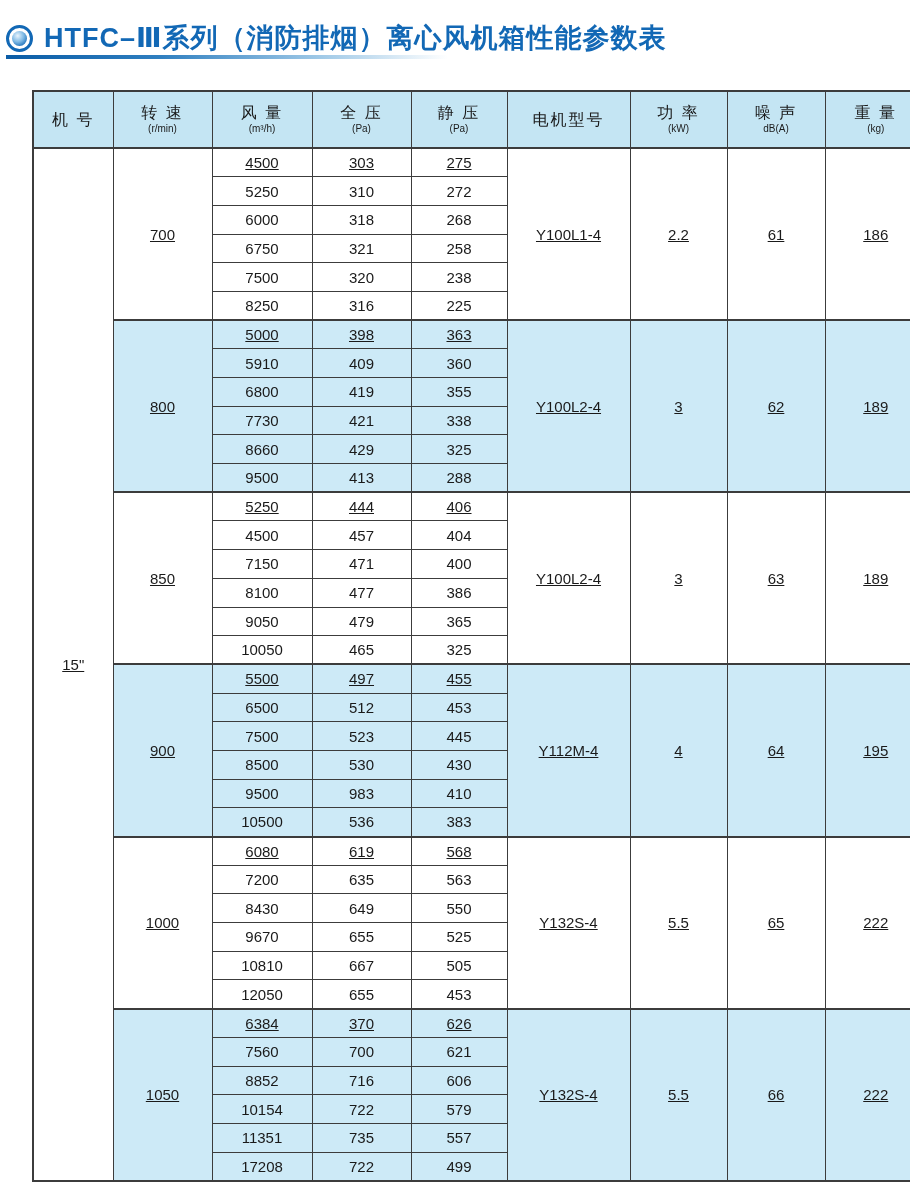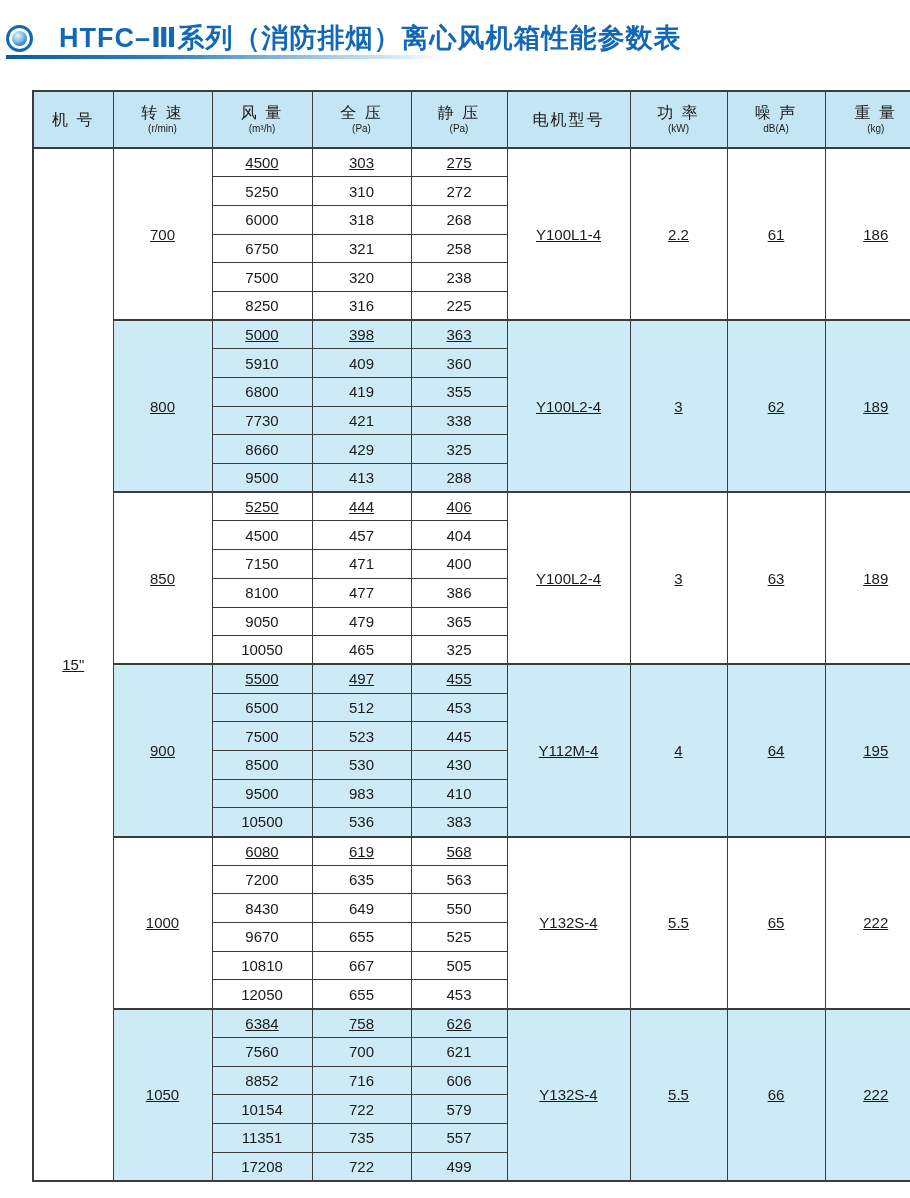--- a/index.html
+++ b/index.html
@@ -15,21 +15,21 @@
     background: #ffffff;
     font-family: "Liberation Sans", "DejaVu Sans", sans-serif;
     color: var(--ink);
     overflow: hidden;
   }
   .page { position: relative; width: 910px; height: 1198px; }
 
   
   .title-block {
     position: absolute; top: 20px; left: 6px;
-    display: flex; align-items: center; gap: 26px; justify-content: flex-end;
+    display: flex; align-items: center; gap: 11px; justify-content: flex-end;
   }
   .title-icon {
     width: 27px; height: 27px; border-radius: 50%;
     border: 3px solid var(--title-blue);
     display: flex; align-items: center; justify-content: center;
     background: #ffffff;
   }
   .title-icon .core {
     width: 15px; height: 15px; border-radius: 50%;
     background: radial-gradient(circle at 38% 32%, #e8f4fd 0%, #7db8e4 45%, var(--title-blue) 85%);
@@ -322,21 +322,21 @@
           <td>505</td>
         </tr>
         <tr>
           <td>12050</td>
           <td>655</td>
           <td>453</td>
         </tr>
         <tr class="shaded group-start">
           <td rowspan="6">1050</td>
           <td>6384</td>
-          <td>758</td>
+          <td>370</td>
           <td>626</td>
           <td rowspan="6">Y132S-4</td>
           <td rowspan="6">5.5</td>
           <td rowspan="6">66</td>
           <td rowspan="6">222</td>
         </tr>
         <tr class="shaded">
           <td>7560</td>
           <td>700</td>
           <td>621</td>

